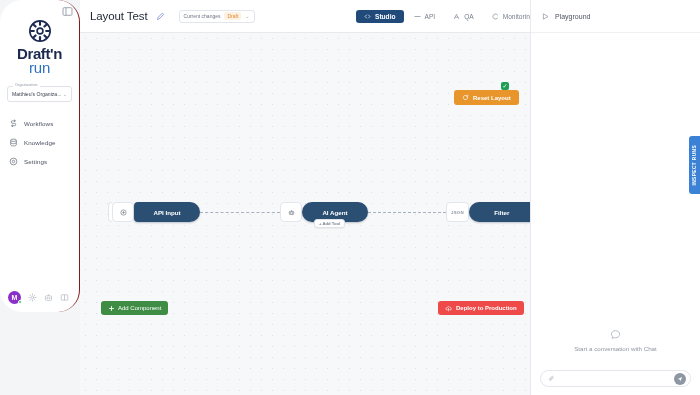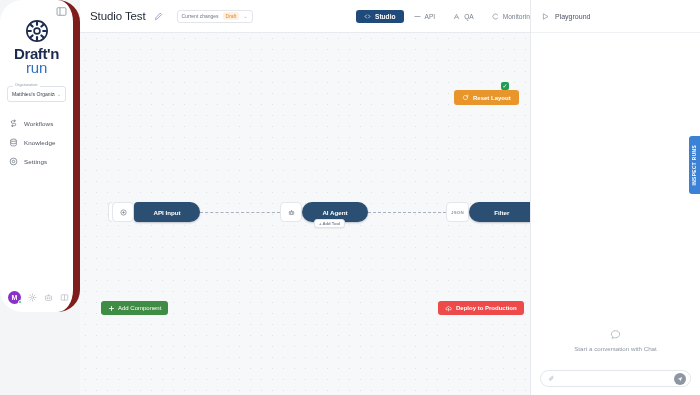--- a/index.html
+++ b/index.html
@@ -13,21 +13,21 @@
     position: relative;
     width: 700px; height: 395px;
     display: flex;
     background: #f4f5f7;
   }
 
   
   .sidebar {
     width: 80px; height: 312px;
     background: #ffffff;
-    border-right: 7px solid #7f1d1d;
+    border-right: 1px solid #7f1d1d;
     display: flex; flex-direction: column;
     position: relative;
     flex: 0 0 80px;
     border-radius: 22px;
   }
   .sb-collapse {
     position: absolute; top: 5px; right: 6px;
     width: 12px; height: 12px;
     display: flex; align-items: center; justify-content: center;
     cursor: pointer; color: #9aa1ac;
@@ -384,21 +384,21 @@
       <svg class="sb-ic" viewBox="0 0 16 16" fill="none" stroke="currentColor" stroke-width="1.2">
         <rect x="2.2" y="3.2" width="11.6" height="9.6" rx="1.2"></rect>
         <line x1="8" y1="3.2" x2="8" y2="12.8"></line>
       </svg>
     </div>
   </aside>
 
   <section class="center">
 
     <header class="topbar">
-      <span class="proj-title">Studio Test</span>
+      <span class="proj-title">Layout Test</span>
       <svg class="edit-ic" viewBox="0 0 16 16" fill="none" stroke="currentColor" stroke-width="1.3" stroke-linecap="round">
         <path d="M11.6 2.4 13.6 4.4 5.4 12.6 2.6 13.4 3.4 10.6z"></path>
       </svg>
 
       <div class="changes-pill">
         <span class="changes-label">Current changes</span>
         <span class="draft-badge">Draft</span>
         <span class="pill-caret">⌄</span>
       </div>
 

